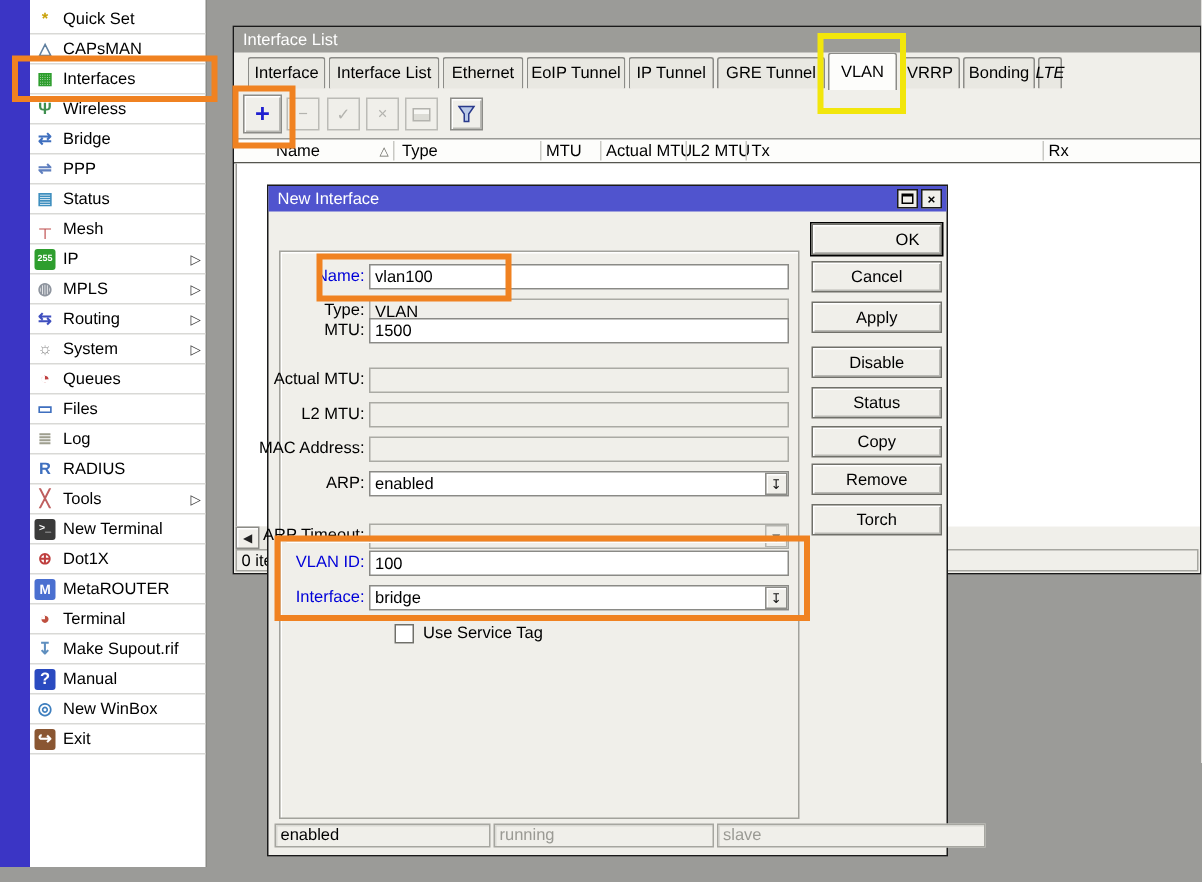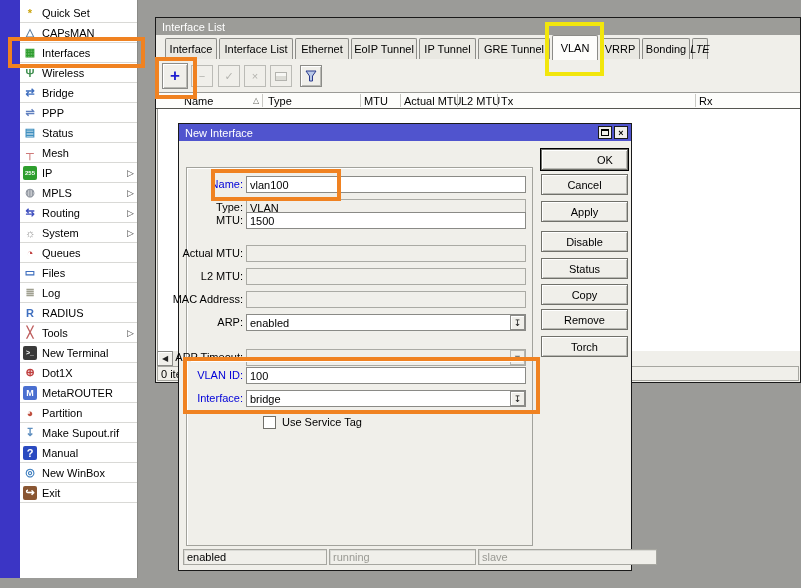--- a/index.html
+++ b/index.html
@@ -164,21 +164,21 @@
       <div class="menu-item" data-name="sidebar-item-dot1x">
           <span class="mi" data-name="dot1x-icon" style="color: rgb(191, 63, 63);">⊕</span>
           <span class="ml" data-name="sidebar-item-label">Dot1X</span>
         </div>
       <div class="menu-item" data-name="sidebar-item-metarouter">
           <span class="mi" data-name="metarouter-icon" style="color: rgb(255, 255, 255);">M</span>
           <span class="ml" data-name="sidebar-item-label">MetaROUTER</span>
         </div>
       <div class="menu-item" data-name="sidebar-item-partition">
           <span class="mi" data-name="partition-icon" style="color: rgb(191, 79, 63);">◕</span>
-          <span class="ml" data-name="sidebar-item-label">Partition</span>
+          <span class="ml" data-name="sidebar-item-label">Terminal</span>
         </div>
       <div class="menu-item" data-name="sidebar-item-make-supout">
           <span class="mi" data-name="make-supout-icon" style="color: rgb(95, 143, 191);">↧</span>
           <span class="ml" data-name="sidebar-item-label">Make Supout.rif</span>
         </div>
       <div class="menu-item" data-name="sidebar-item-manual">
           <span class="mi" data-name="manual-icon" style="color: rgb(255, 255, 255);">?</span>
           <span class="ml" data-name="sidebar-item-label">Manual</span>
         </div>
       <div class="menu-item" data-name="sidebar-item-new-winbox">

